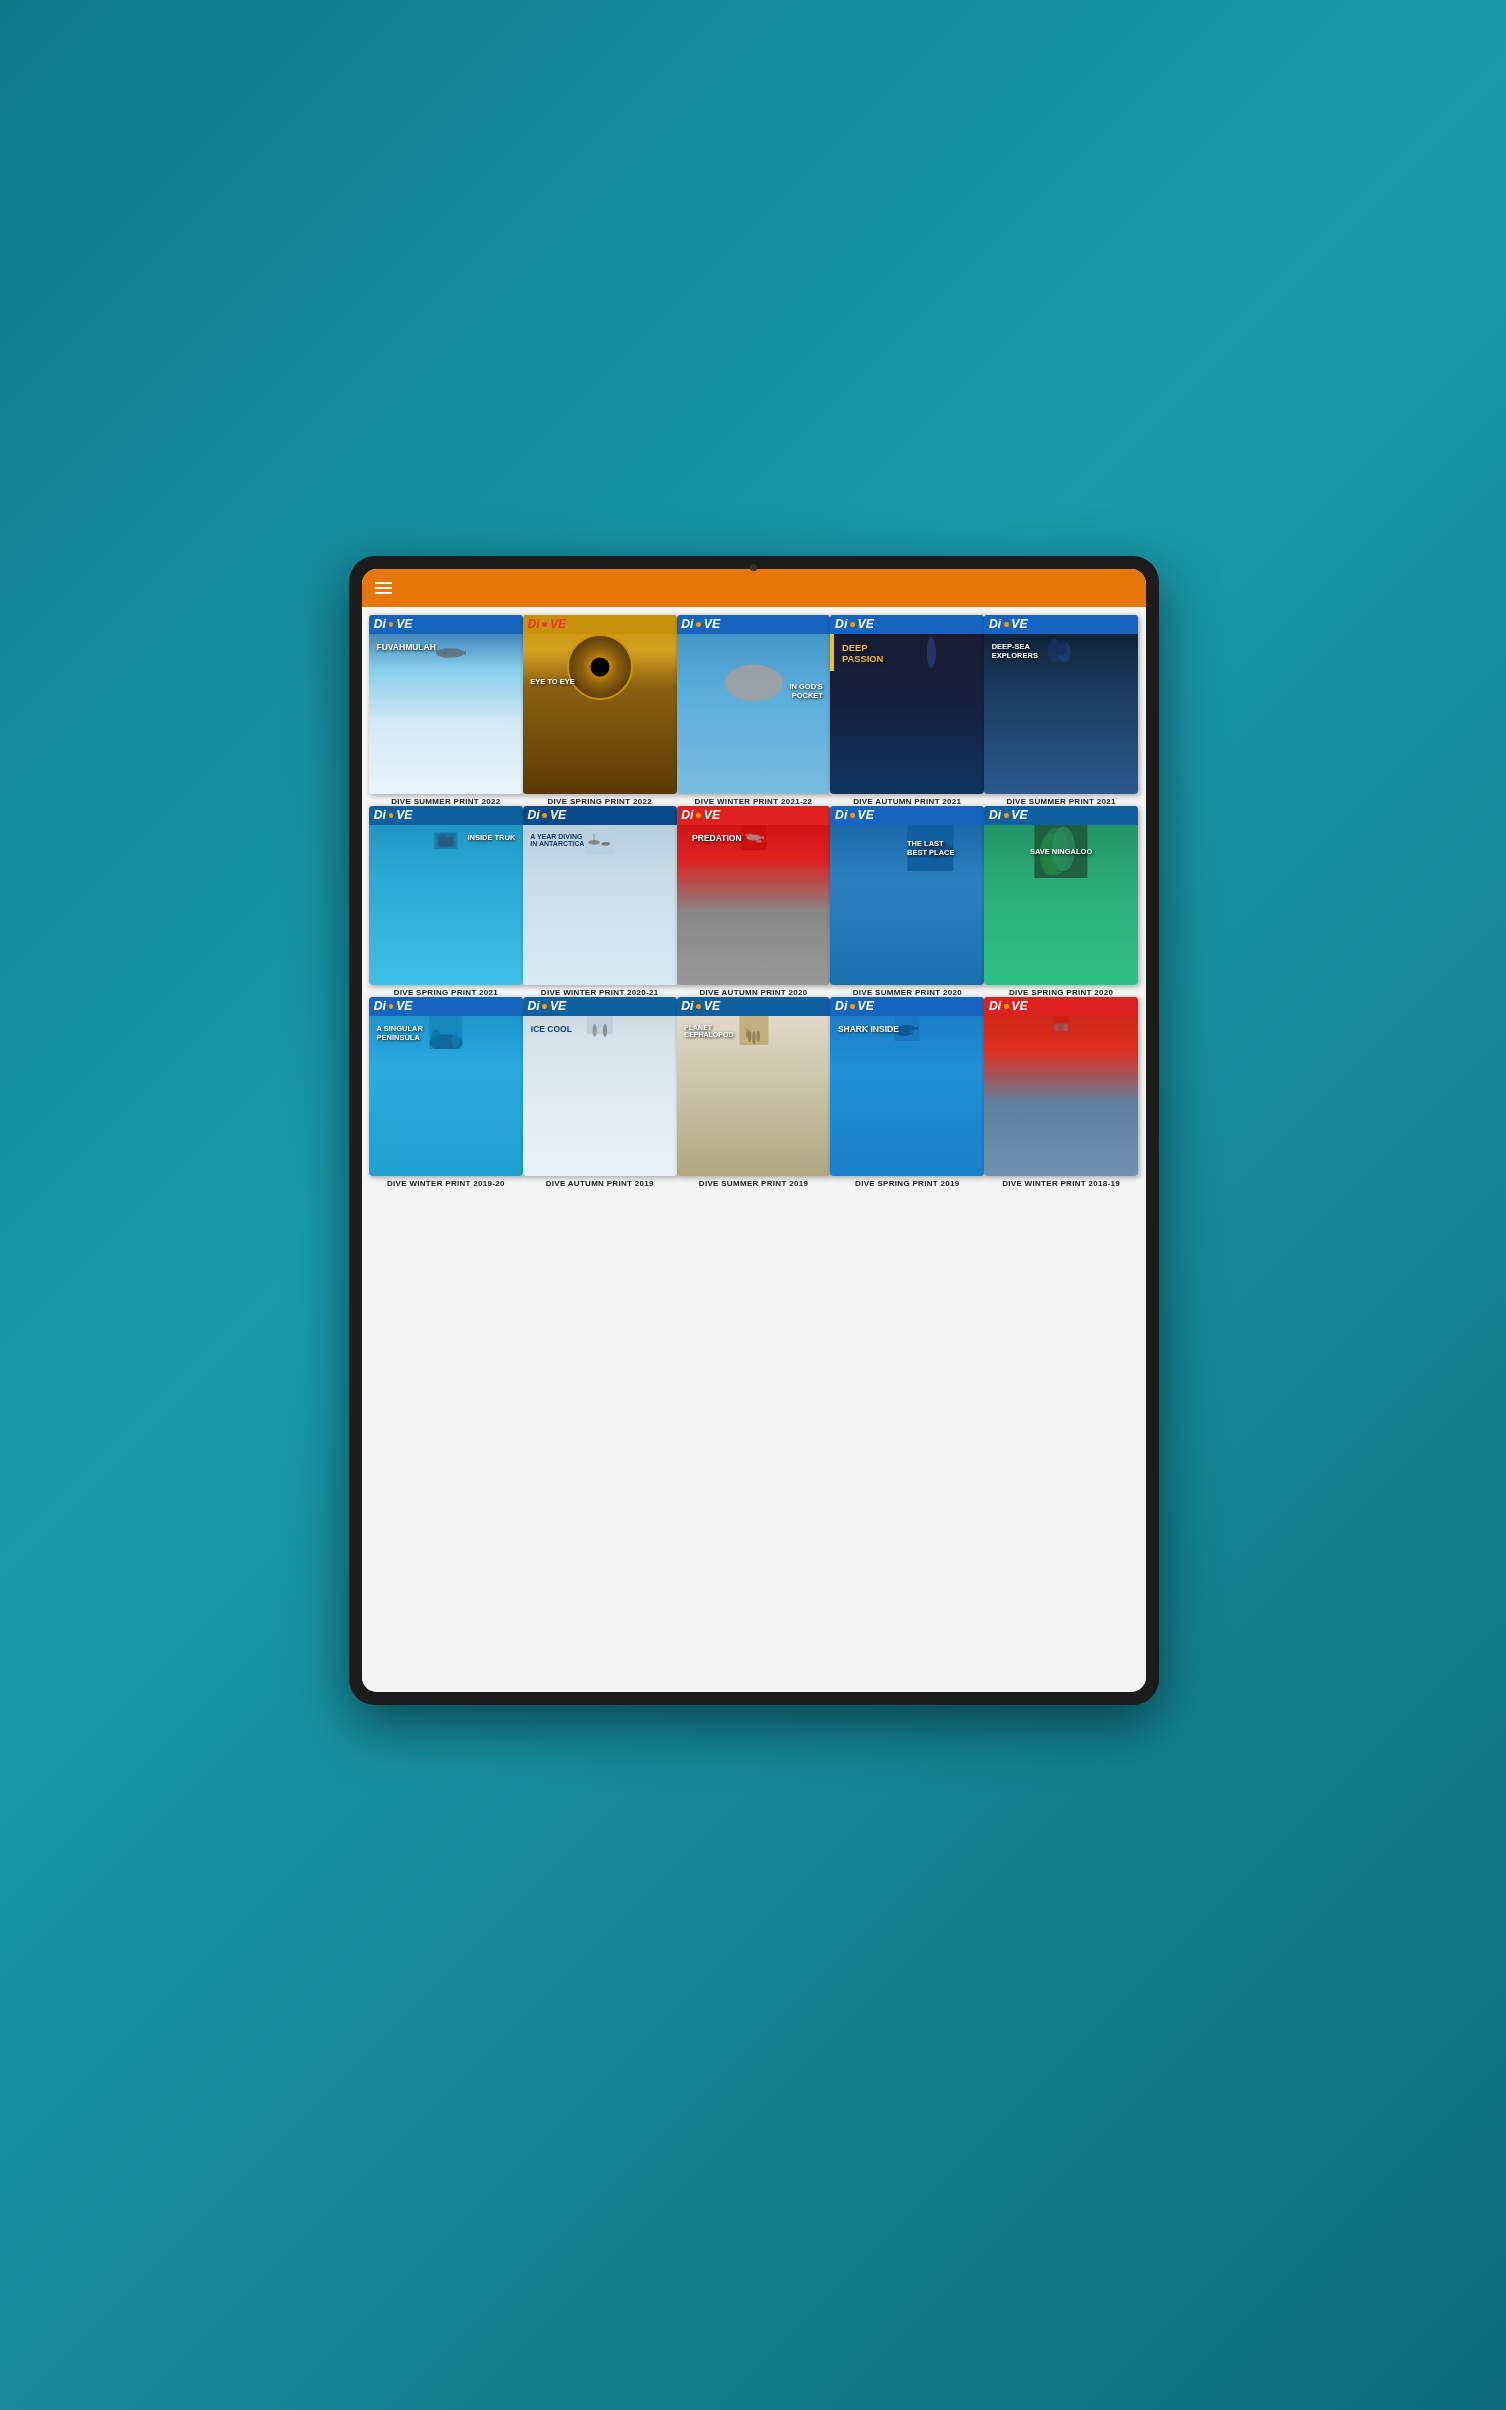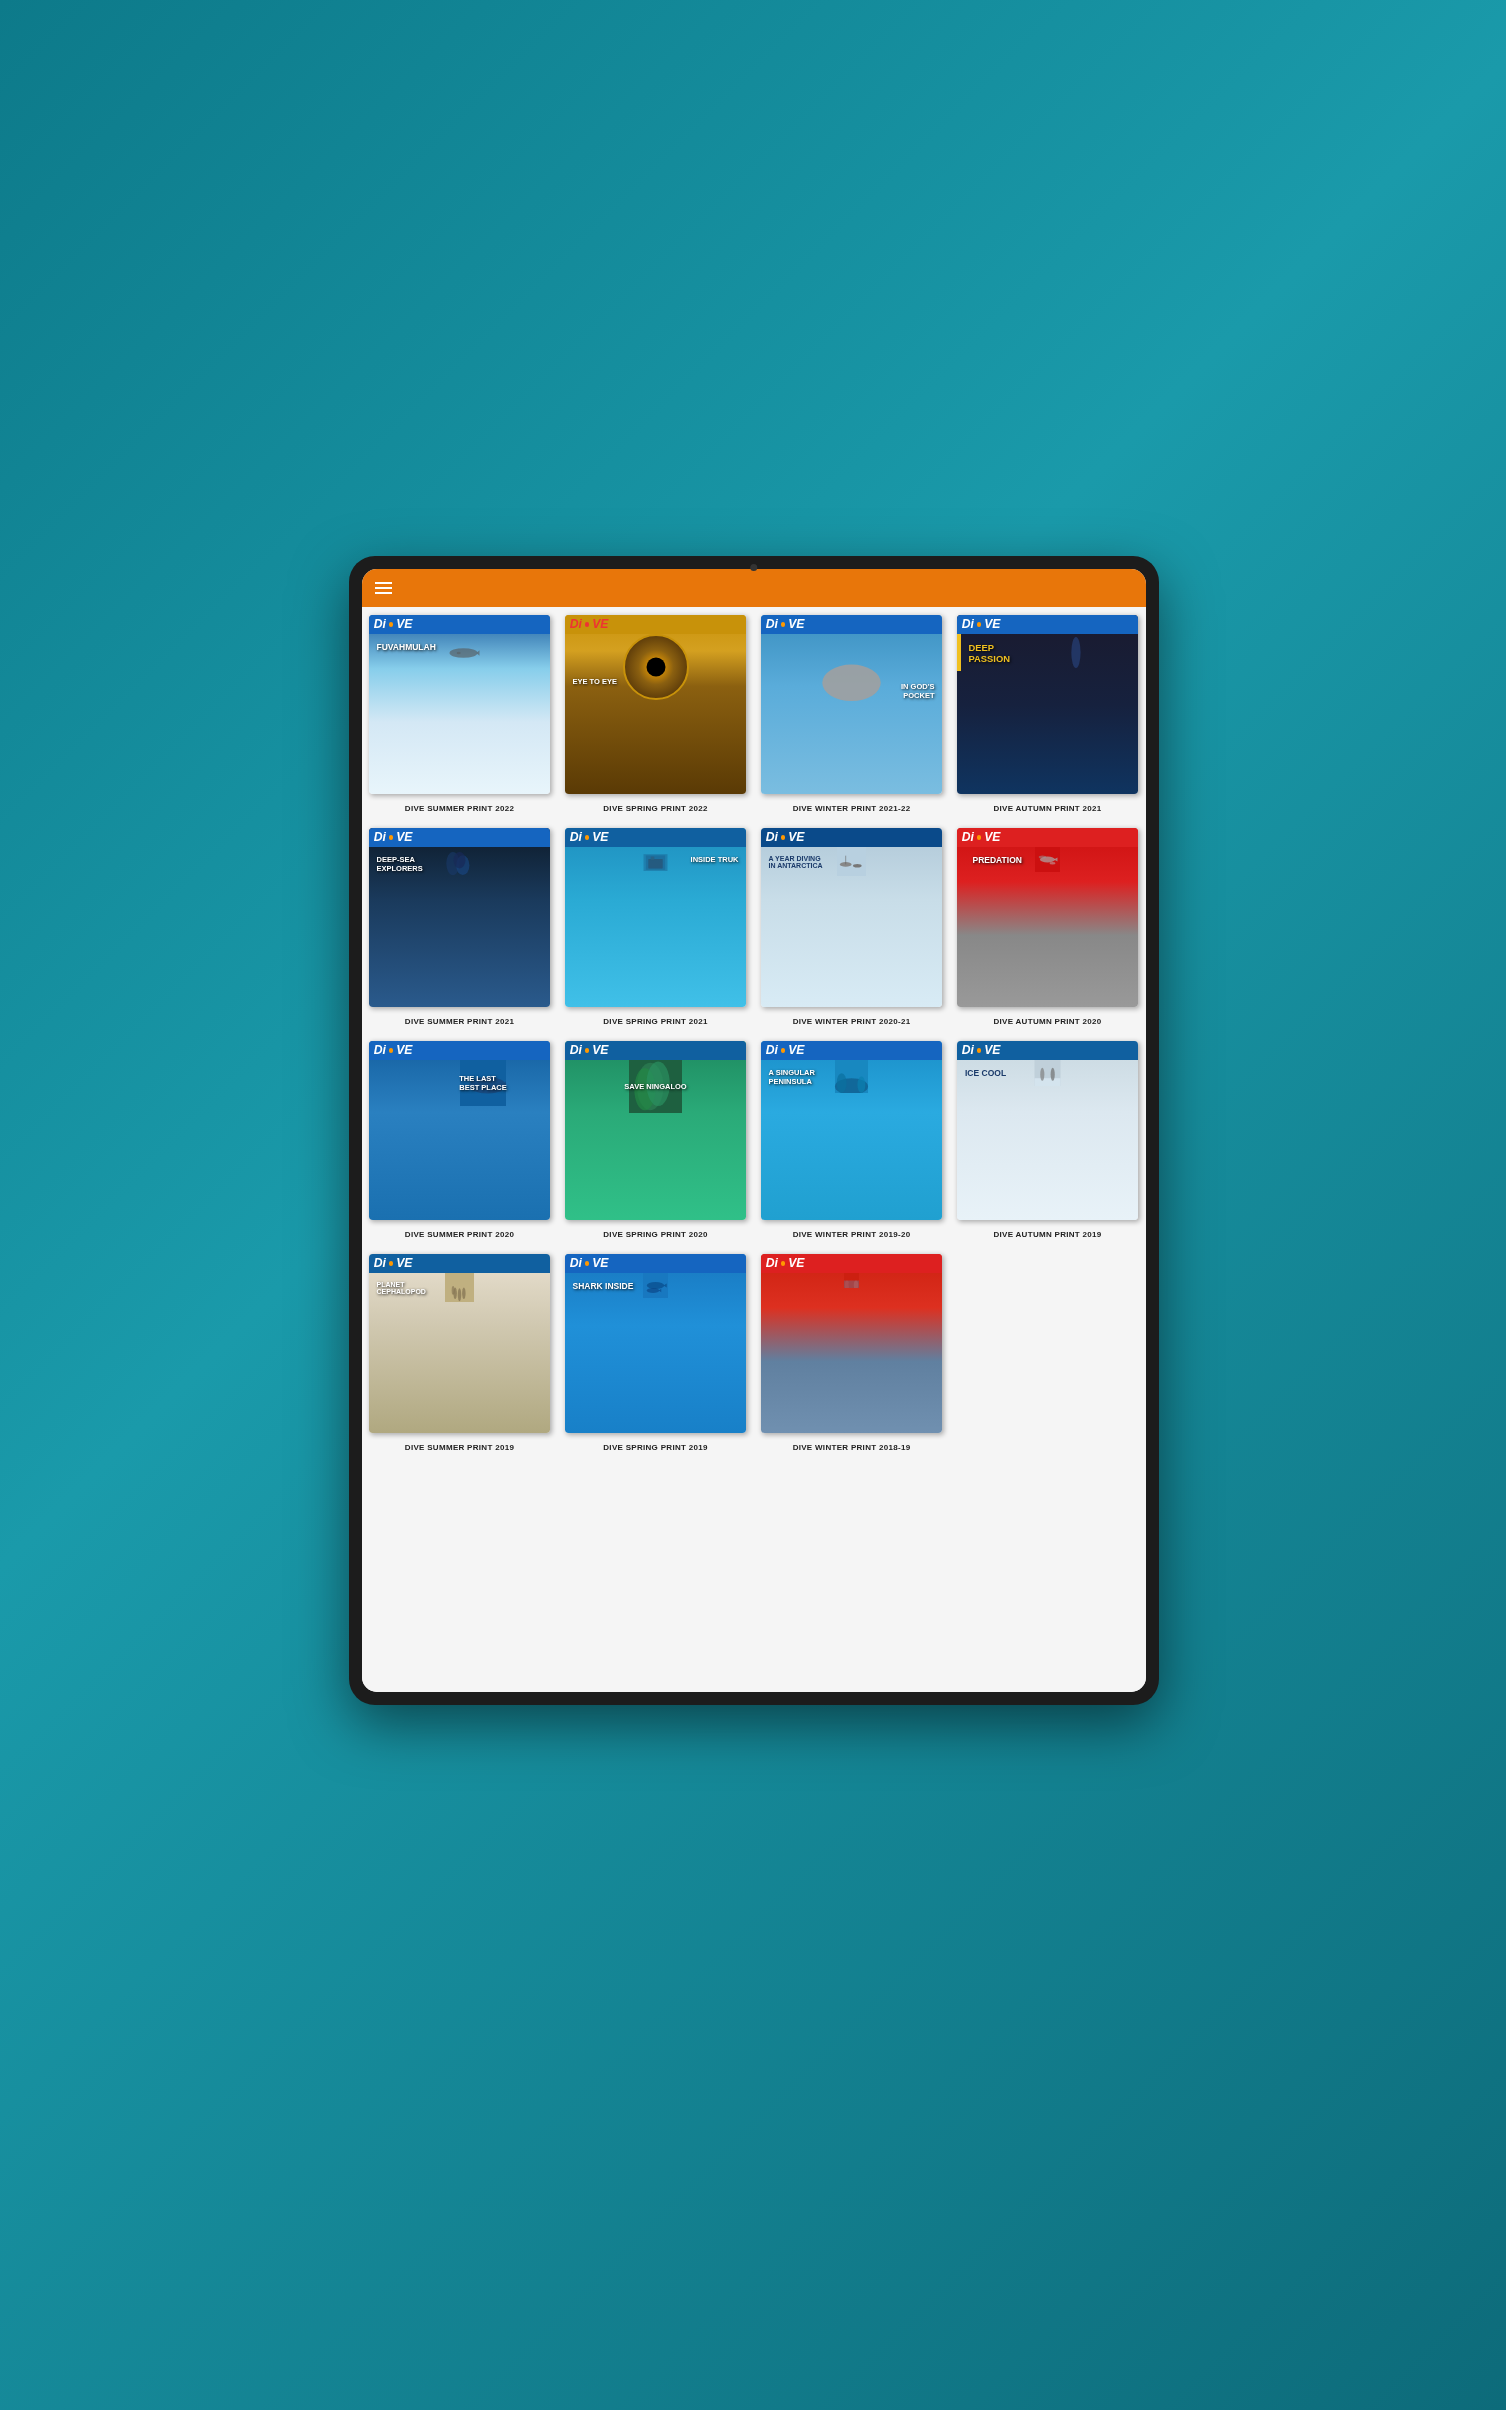--- a/index.html
+++ b/index.html
@@ -72,22 +72,22 @@
 
     .content-area {
       flex: 1;
       overflow-y: auto;
       background: #f5f5f5;
       padding: 7.5px;
     }
 
     .grid {
       display: grid;
-      grid-template-columns: repeat(4, 1fr);
-      gap: 15px;
+      grid-template-columns: repeat(5, 1fr);
+      gap: 0;
     }
 
     .magazine-item {
       display: flex;
       flex-direction: column;
       align-items: center;
       cursor: pointer;
     }
 
     .magazine-cover {
@@ -96,21 +96,21 @@
       border-radius: 3.8px;
       overflow: hidden;
       box-shadow: 1.9px 1.9px 5.6px rgba(0,0,0,0.3);
       position: relative;
     }
 
     .magazine-title {
       font-size: 8px;
       font-weight: bold;
       text-align: left;
-      margin-top: 10px;
+      margin-top: 3px;
       color: #222;
       letter-spacing: 0.3px;
       text-transform: uppercase;
     }
 
     
     .cover-bg {
       width: 100%;
       height: 100%;
       position: relative;

